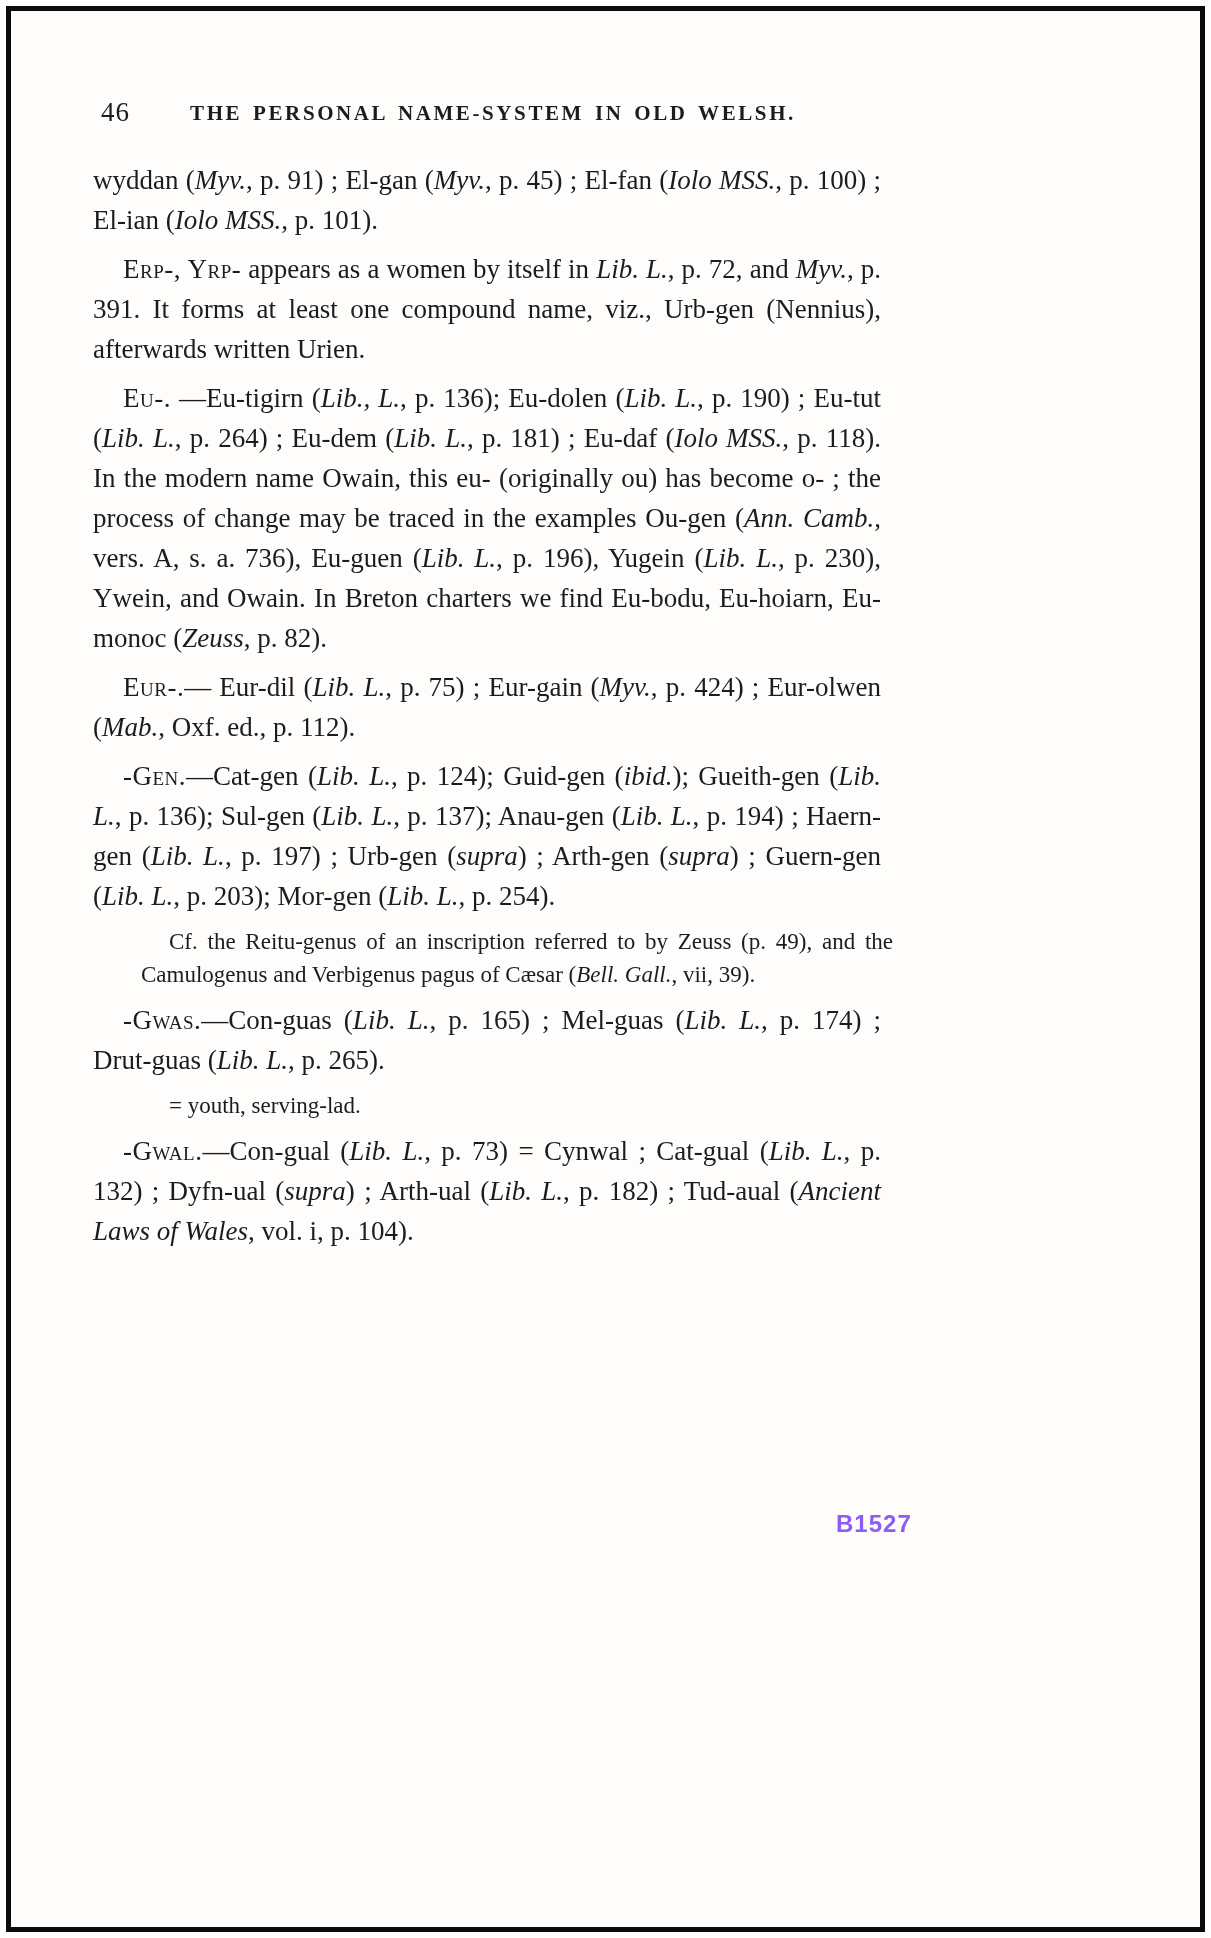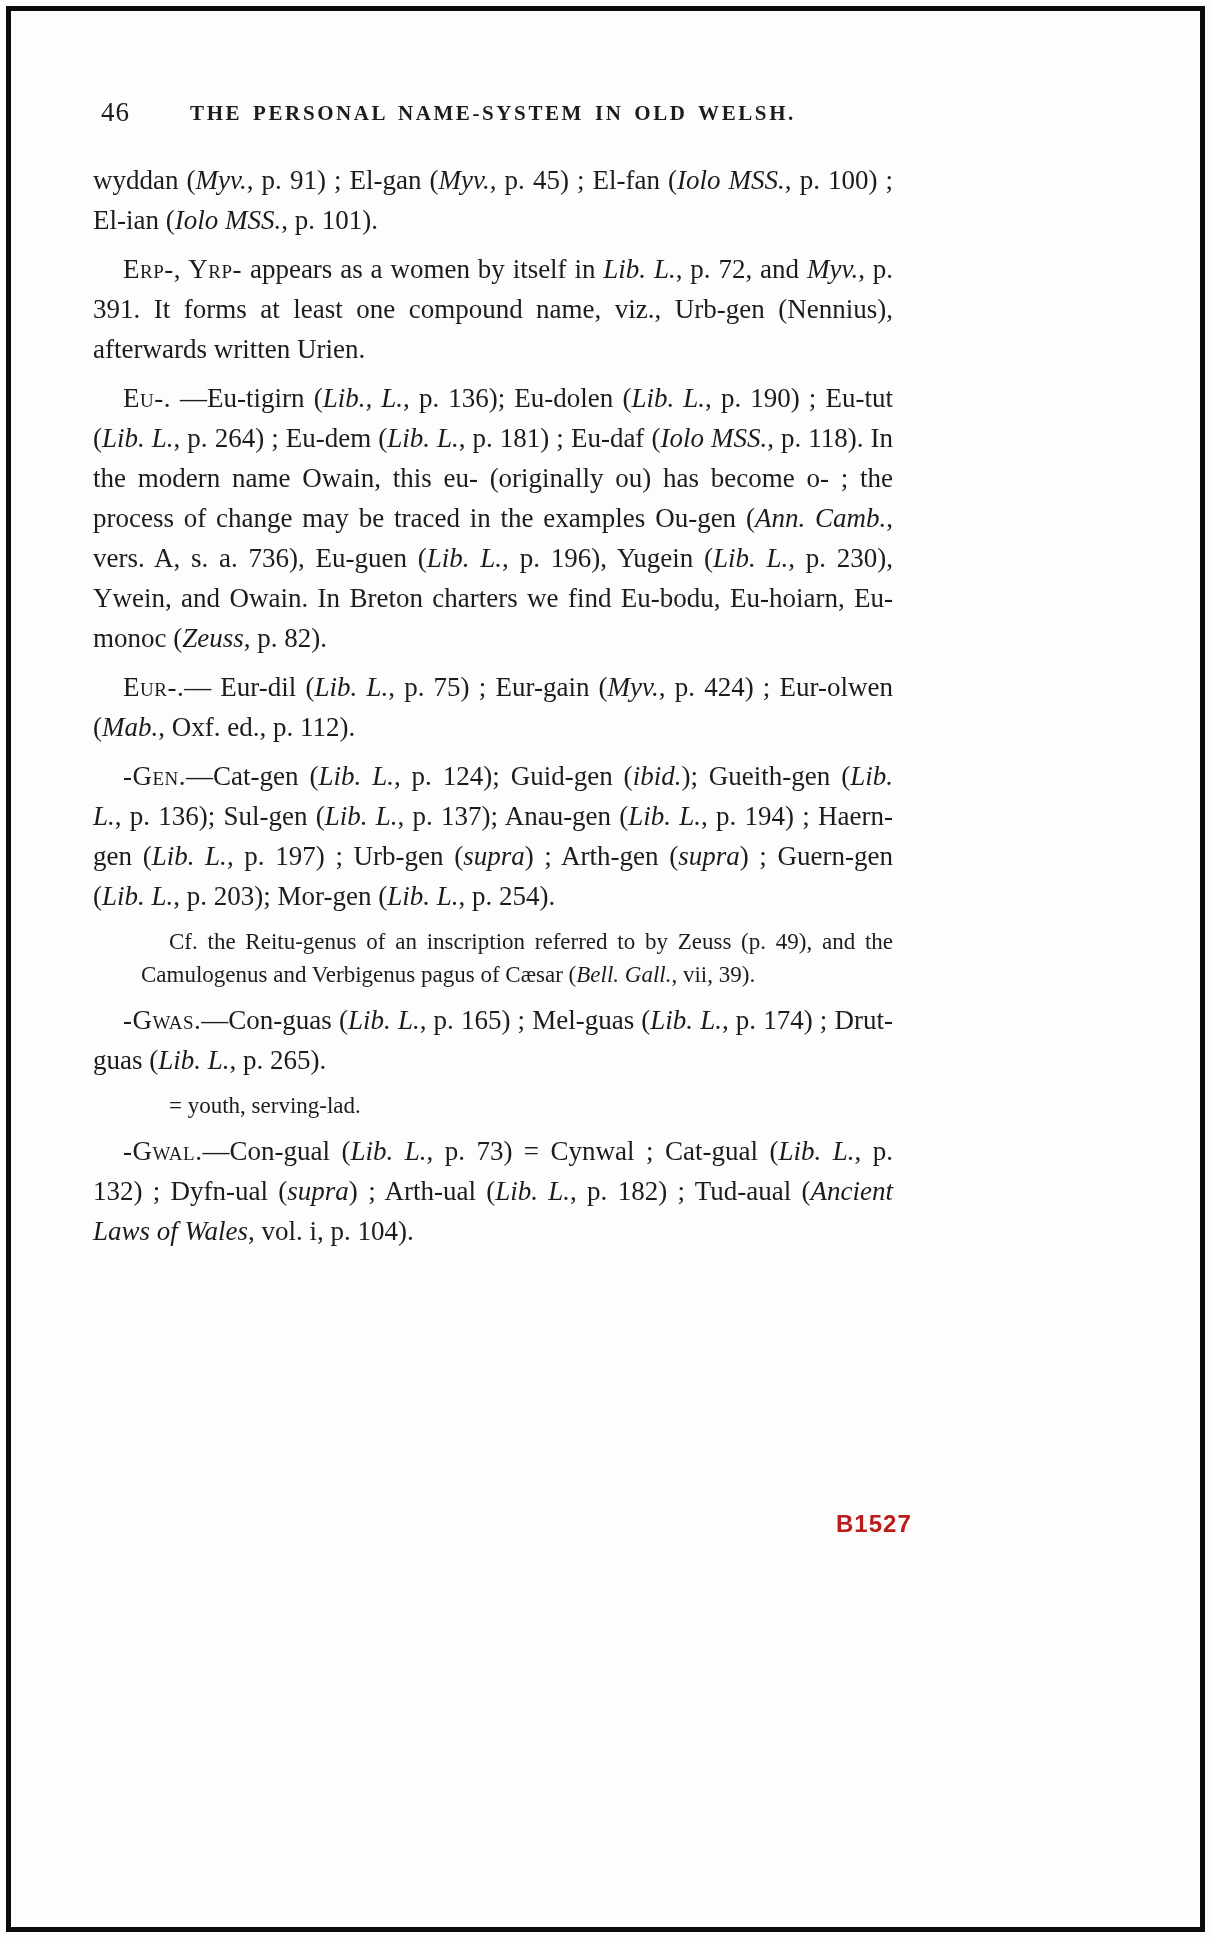--- a/index.html
+++ b/index.html
@@ -36,41 +36,41 @@
     letter-spacing: 2.6px;
     word-spacing: 3px;
     padding-top: 7px;
     white-space: nowrap;
     margin-top: 40px;
   }
   p.body {
     font-size: 27px;
     line-height: 40px;
     text-align: justify;
-    margin: 0 0 9px 0;
+    margin: 0 12px 9px 0;
   }
   p.body.indent { text-indent: 30px; }
   p.note {
     font-size: 23px;
     line-height: 33px;
     text-align: justify;
     margin: 1px 0 9px 48px;
     text-indent: 28px;
   }
   .it { font-style: italic; }
   .sc { font-variant: small-caps; letter-spacing: 0.5px; }
   .stamp {
     position: absolute;
     left: 836px;
     top: 1510px;
     font-family: "Liberation Sans", "DejaVu Sans", sans-serif;
     font-size: 24px;
     font-weight: 600;
     letter-spacing: 1px;
-    color: #b91c1c;
+    color: #8b5cf6;
   }
 </style>
 </head>
 <body>
 
 <div class="page">
   <div class="frame"></div>
   <div class="content">
     <div class="header">
       <span class="pagenum">46</span>

